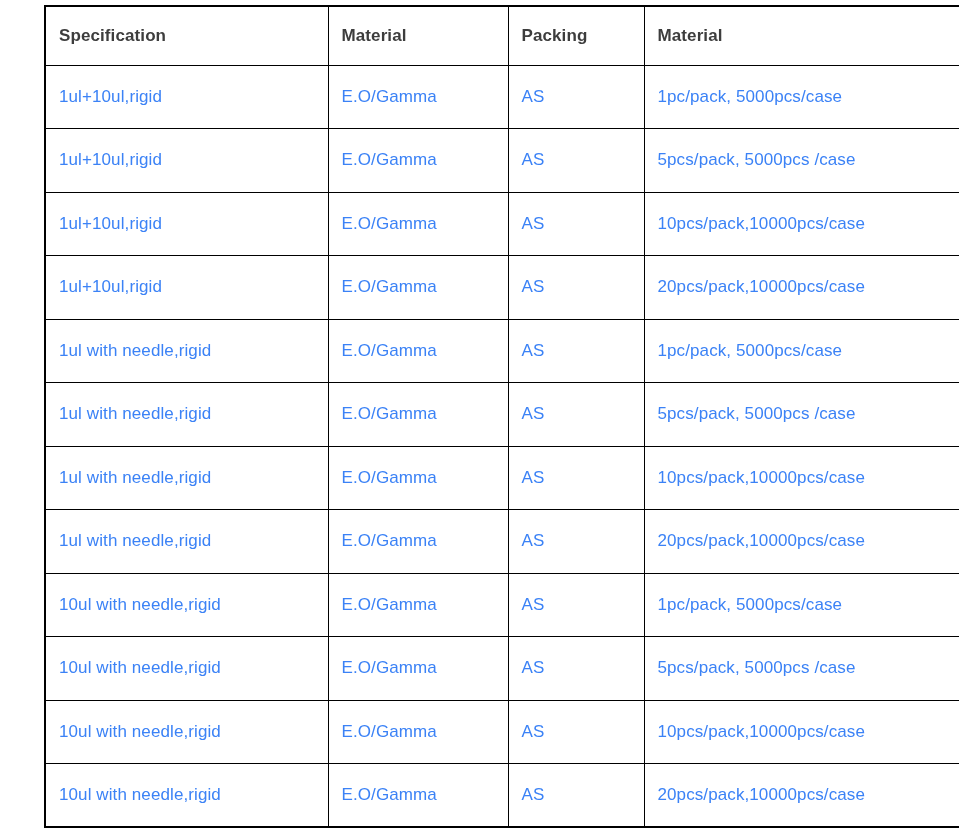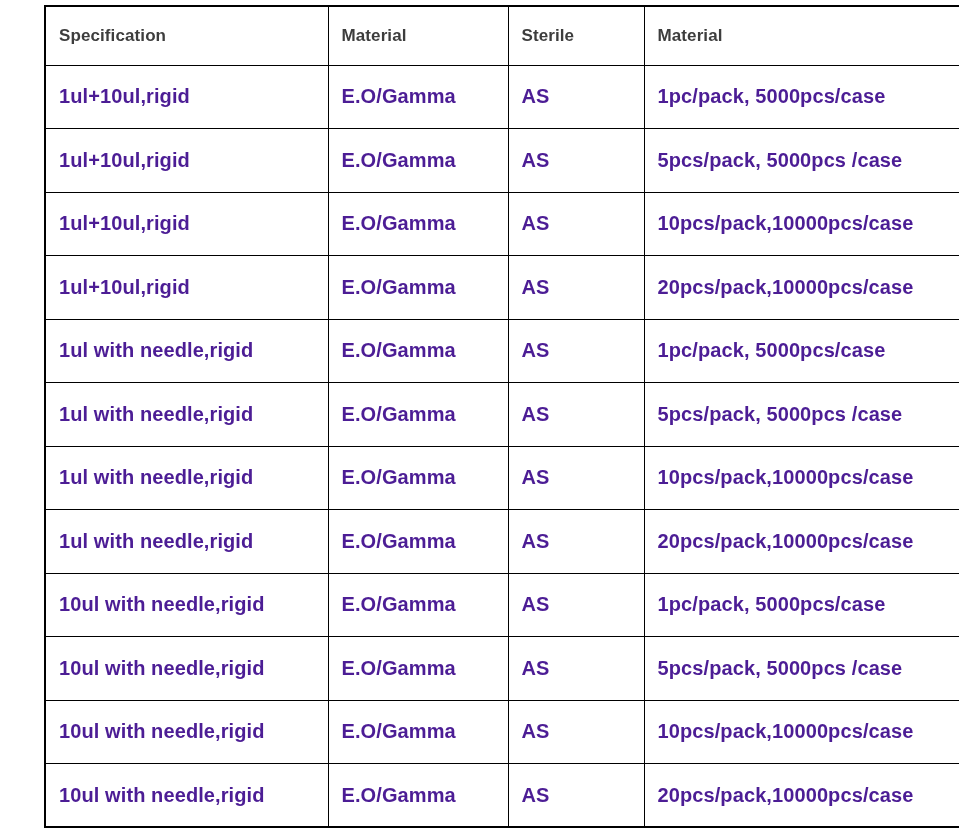--- a/index.html
+++ b/index.html
@@ -39,42 +39,42 @@
   }
   thead tr { height: 59px; }
   tbody tr { height: 63.5px; }
   table.spec-table th {
     font-size: 17px;
     font-weight: bold;
     color: #3d3d3d;
     letter-spacing: 0.1px;
   }
   table.spec-table td {
-    font-size: 20px;
-    font-weight: bold;
-    color: #4c1d95;
+    font-size: 17px;
+    font-weight: normal;
+    color: #3b82f6;
     letter-spacing: 0.1px;
   }
 </style>
 </head>
 <body>
 
 <div class="page">
   <table class="spec-table">
     <colgroup>
       <col style="width:283px">
       <col style="width:180px">
       <col style="width:136px">
       <col style="width:352px">
     </colgroup>
     <thead>
       <tr>
         <th>Specification</th>
         <th>Material</th>
-        <th>Sterile</th>
+        <th>Packing</th>
         <th>Material</th>
       </tr>
     </thead>
     <tbody>
       <tr>
         <td>1ul+10ul,rigid</td>
         <td>E.O/Gamma</td>
         <td>AS</td>
         <td>1pc/pack, 5000pcs/case</td>
       </tr>

